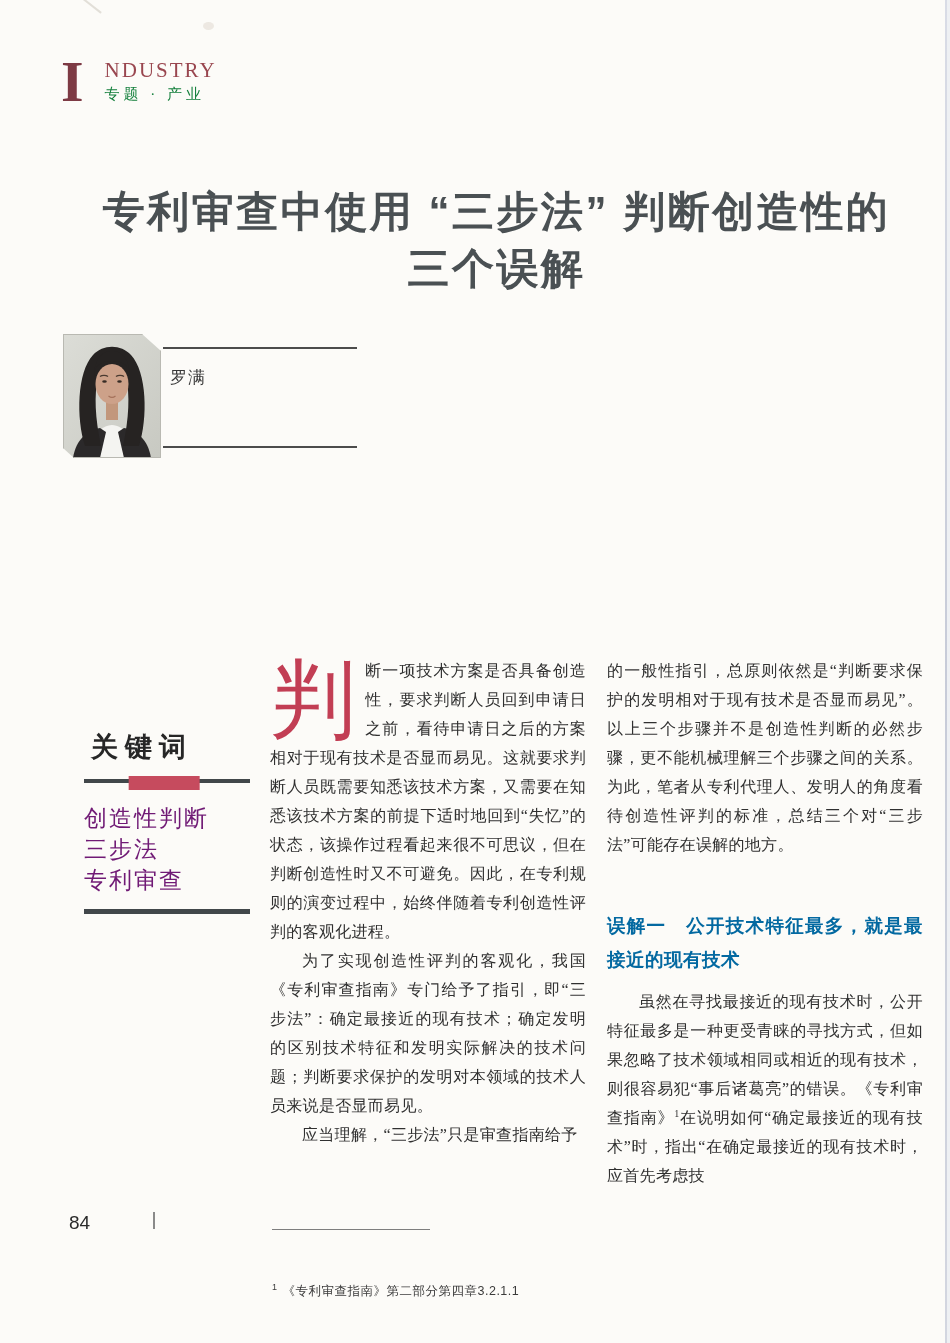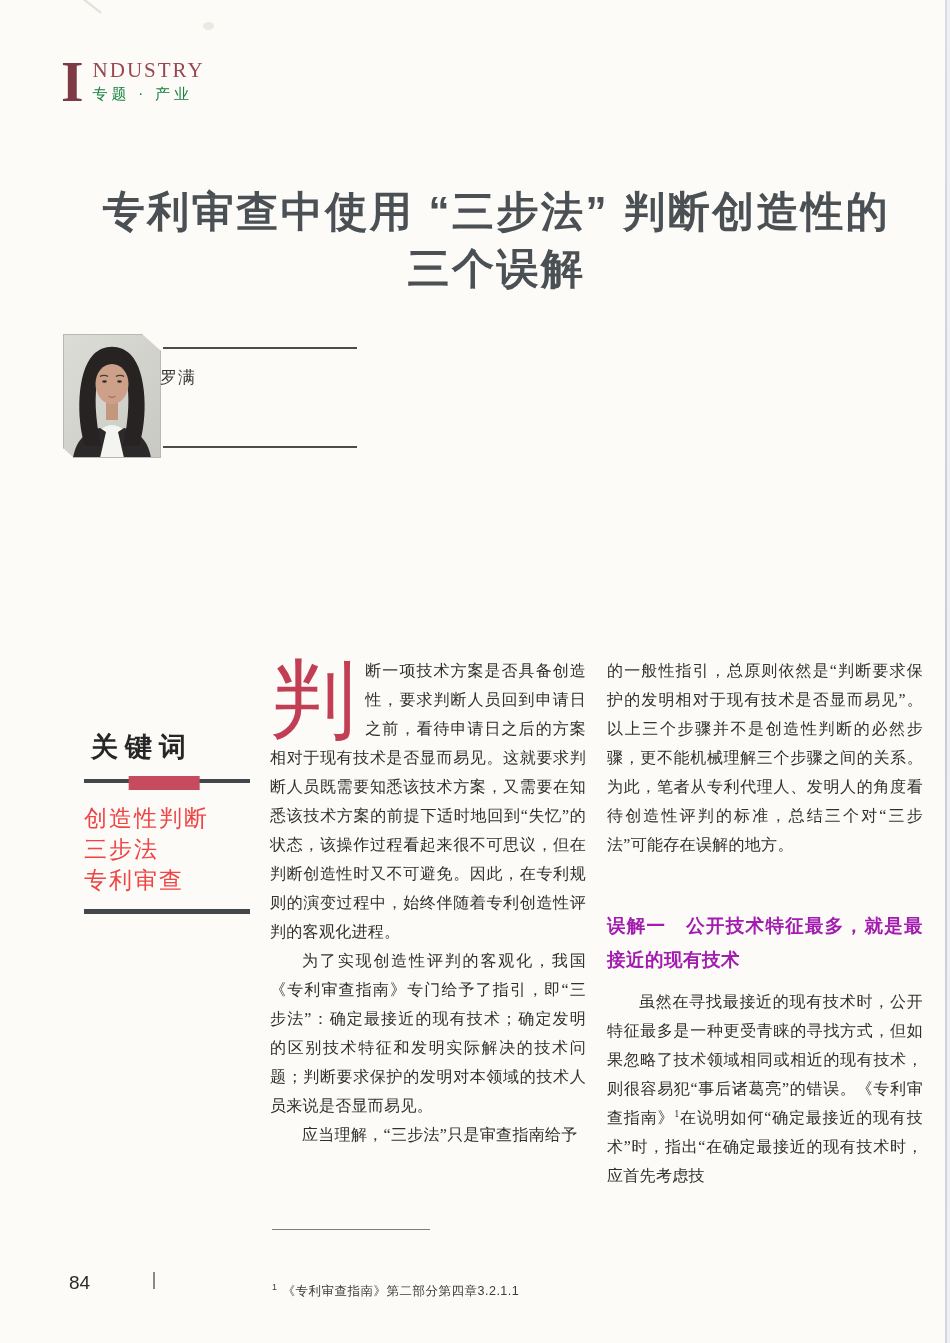--- a/index.html
+++ b/index.html
@@ -10,69 +10,69 @@
   
   .scan-edge-shade{position:absolute;top:0;right:0;width:3px;height:100%;background:#eef0f3;}
   .scan-edge-line{position:absolute;top:0;right:3px;width:2px;height:100%;
     background:linear-gradient(180deg,#d9dce6 0%,#c7cbd8 50%,#d3d6e0 100%);}
   .scratch-a{position:absolute;left:78px;top:4px;width:26px;height:2px;background:#c4bcb2;opacity:.45;transform:rotate(38deg);border-radius:2px;}
   .scratch-b{position:absolute;left:203px;top:22px;width:11px;height:8px;background:#ddd6cc;opacity:.5;border-radius:50%;}
 
   
   .masthead{position:absolute;left:61px;top:56px;display:flex;align-items:flex-start;}
   .masthead-initial{font-size:58px;line-height:52px;color:#7d3a44;font-weight:bold;}
-  .masthead-right{margin-left:9px;padding-top:4px;}
+  .masthead-right{margin-left:21px;padding-top:4px;}
   .masthead-word{font-size:21px;letter-spacing:2px;color:#99464f;line-height:21px;}
   .masthead-sub{font-size:15px;color:#15803d;letter-spacing:4px;line-height:24px;margin-top:1px;}
 
   
   .article-title{position:absolute;left:74px;top:183px;width:845px;
     font-family:"Liberation Sans",sans-serif;font-weight:bold;font-size:42px;
     line-height:57px;letter-spacing:2.5px;color:#4a5053;text-align:center;}
 
   
   .photo{position:absolute;left:63px;top:334px;width:98px;height:124px;}
   .author-rule{position:absolute;left:163px;width:194px;height:0;border-top:2px solid #4c4c4c;}
   .rule-top{top:347px;}
   .rule-bottom{top:446px;}
-  .author-name{position:absolute;left:160px;top:366px;font-family:"Liberation Sans",sans-serif;
+  .author-name{position:absolute;left:170px;top:366px;font-family:"Liberation Sans",sans-serif;
     font-size:17px;color:#383838;letter-spacing:1px;}
   .author-affil{position:absolute;left:170px;top:394px;font-family:"Liberation Sans",sans-serif;
     font-size:17.5px;color:#383838;letter-spacing:.8px;}
 
   
   .keywords{position:absolute;left:84px;top:731px;width:166px;text-align:left;}
   .kw-heading{font-size:27px;font-weight:bold;color:#262626;letter-spacing:7px;padding-left:7px;line-height:32px;}
   .kw-divider{position:relative;margin-top:13px;height:14px;}
   .kw-divider .bar{position:absolute;top:3px;left:0;width:100%;height:4px;background:#41474a;}
   .kw-divider .accent{position:absolute;top:0;left:50%;transform:translateX(-54%);width:71px;height:14px;background:#c64b5e;}
-  .kw-list{margin-top:13px;font-size:23px;line-height:31px;color:#ef4444;letter-spacing:2px;}
+  .kw-list{margin-top:13px;font-size:23px;line-height:31px;color:#701a75;letter-spacing:2px;}
   .kw-bottom{margin-top:13px;height:5px;background:#41474a;}
 
   
   .col{position:absolute;top:656px;width:316px;font-size:16px;line-height:29px;
     color:#303030;text-align:justify;letter-spacing:.3px;}
   .col-left{left:270px;}
   .col-right{left:607px;}
   .para{margin:0;}
   .indent{text-indent:2em;}
   .dropcap{float:left;font-size:86px;line-height:76px;color:#c23e54;
     padding:6px 9px 2px 0;font-family:"Liberation Serif",serif;}
   .sub-heading{font-family:"Liberation Sans",sans-serif;font-weight:bold;font-size:18.5px;
-    line-height:34px;color:#a21caf;margin:50px 0 10px;text-align:justify;letter-spacing:.5px;}
+    line-height:34px;color:#0369a1;margin:50px 0 10px;text-align:justify;letter-spacing:.5px;}
   sup.fnref{font-size:10px;line-height:0;}
 
   
   .footnote-rule{position:absolute;left:272px;top:1229px;width:158px;border-top:1.5px solid #7e7e7e;}
   .footnote{position:absolute;left:272px;top:1238px;font-family:"Liberation Sans",sans-serif;
     font-size:12.5px;color:#3b3b3b;letter-spacing:.5px;margin-top:44px;}
   .footnote sup{font-size:9px;margin-right:5px;}
 
   
-  .page-number{position:absolute;left:69px;top:1272px;font-family:"Liberation Sans",sans-serif;
+  .page-number{position:absolute;left:69px;top:1212px;font-family:"Liberation Sans",sans-serif;
     font-size:19px;color:#2b2b2b;display:flex;align-items:flex-start;gap:47px;}
   .page-number .bar{display:inline-block;width:1.5px;height:17px;background:#8a8a8a;margin-left:16px;}
 </style>
 </head>
 <body>
 
 <div class="page">
 
   <div class="scan-edge-shade"></div>
   <div class="scan-edge-line"></div>

